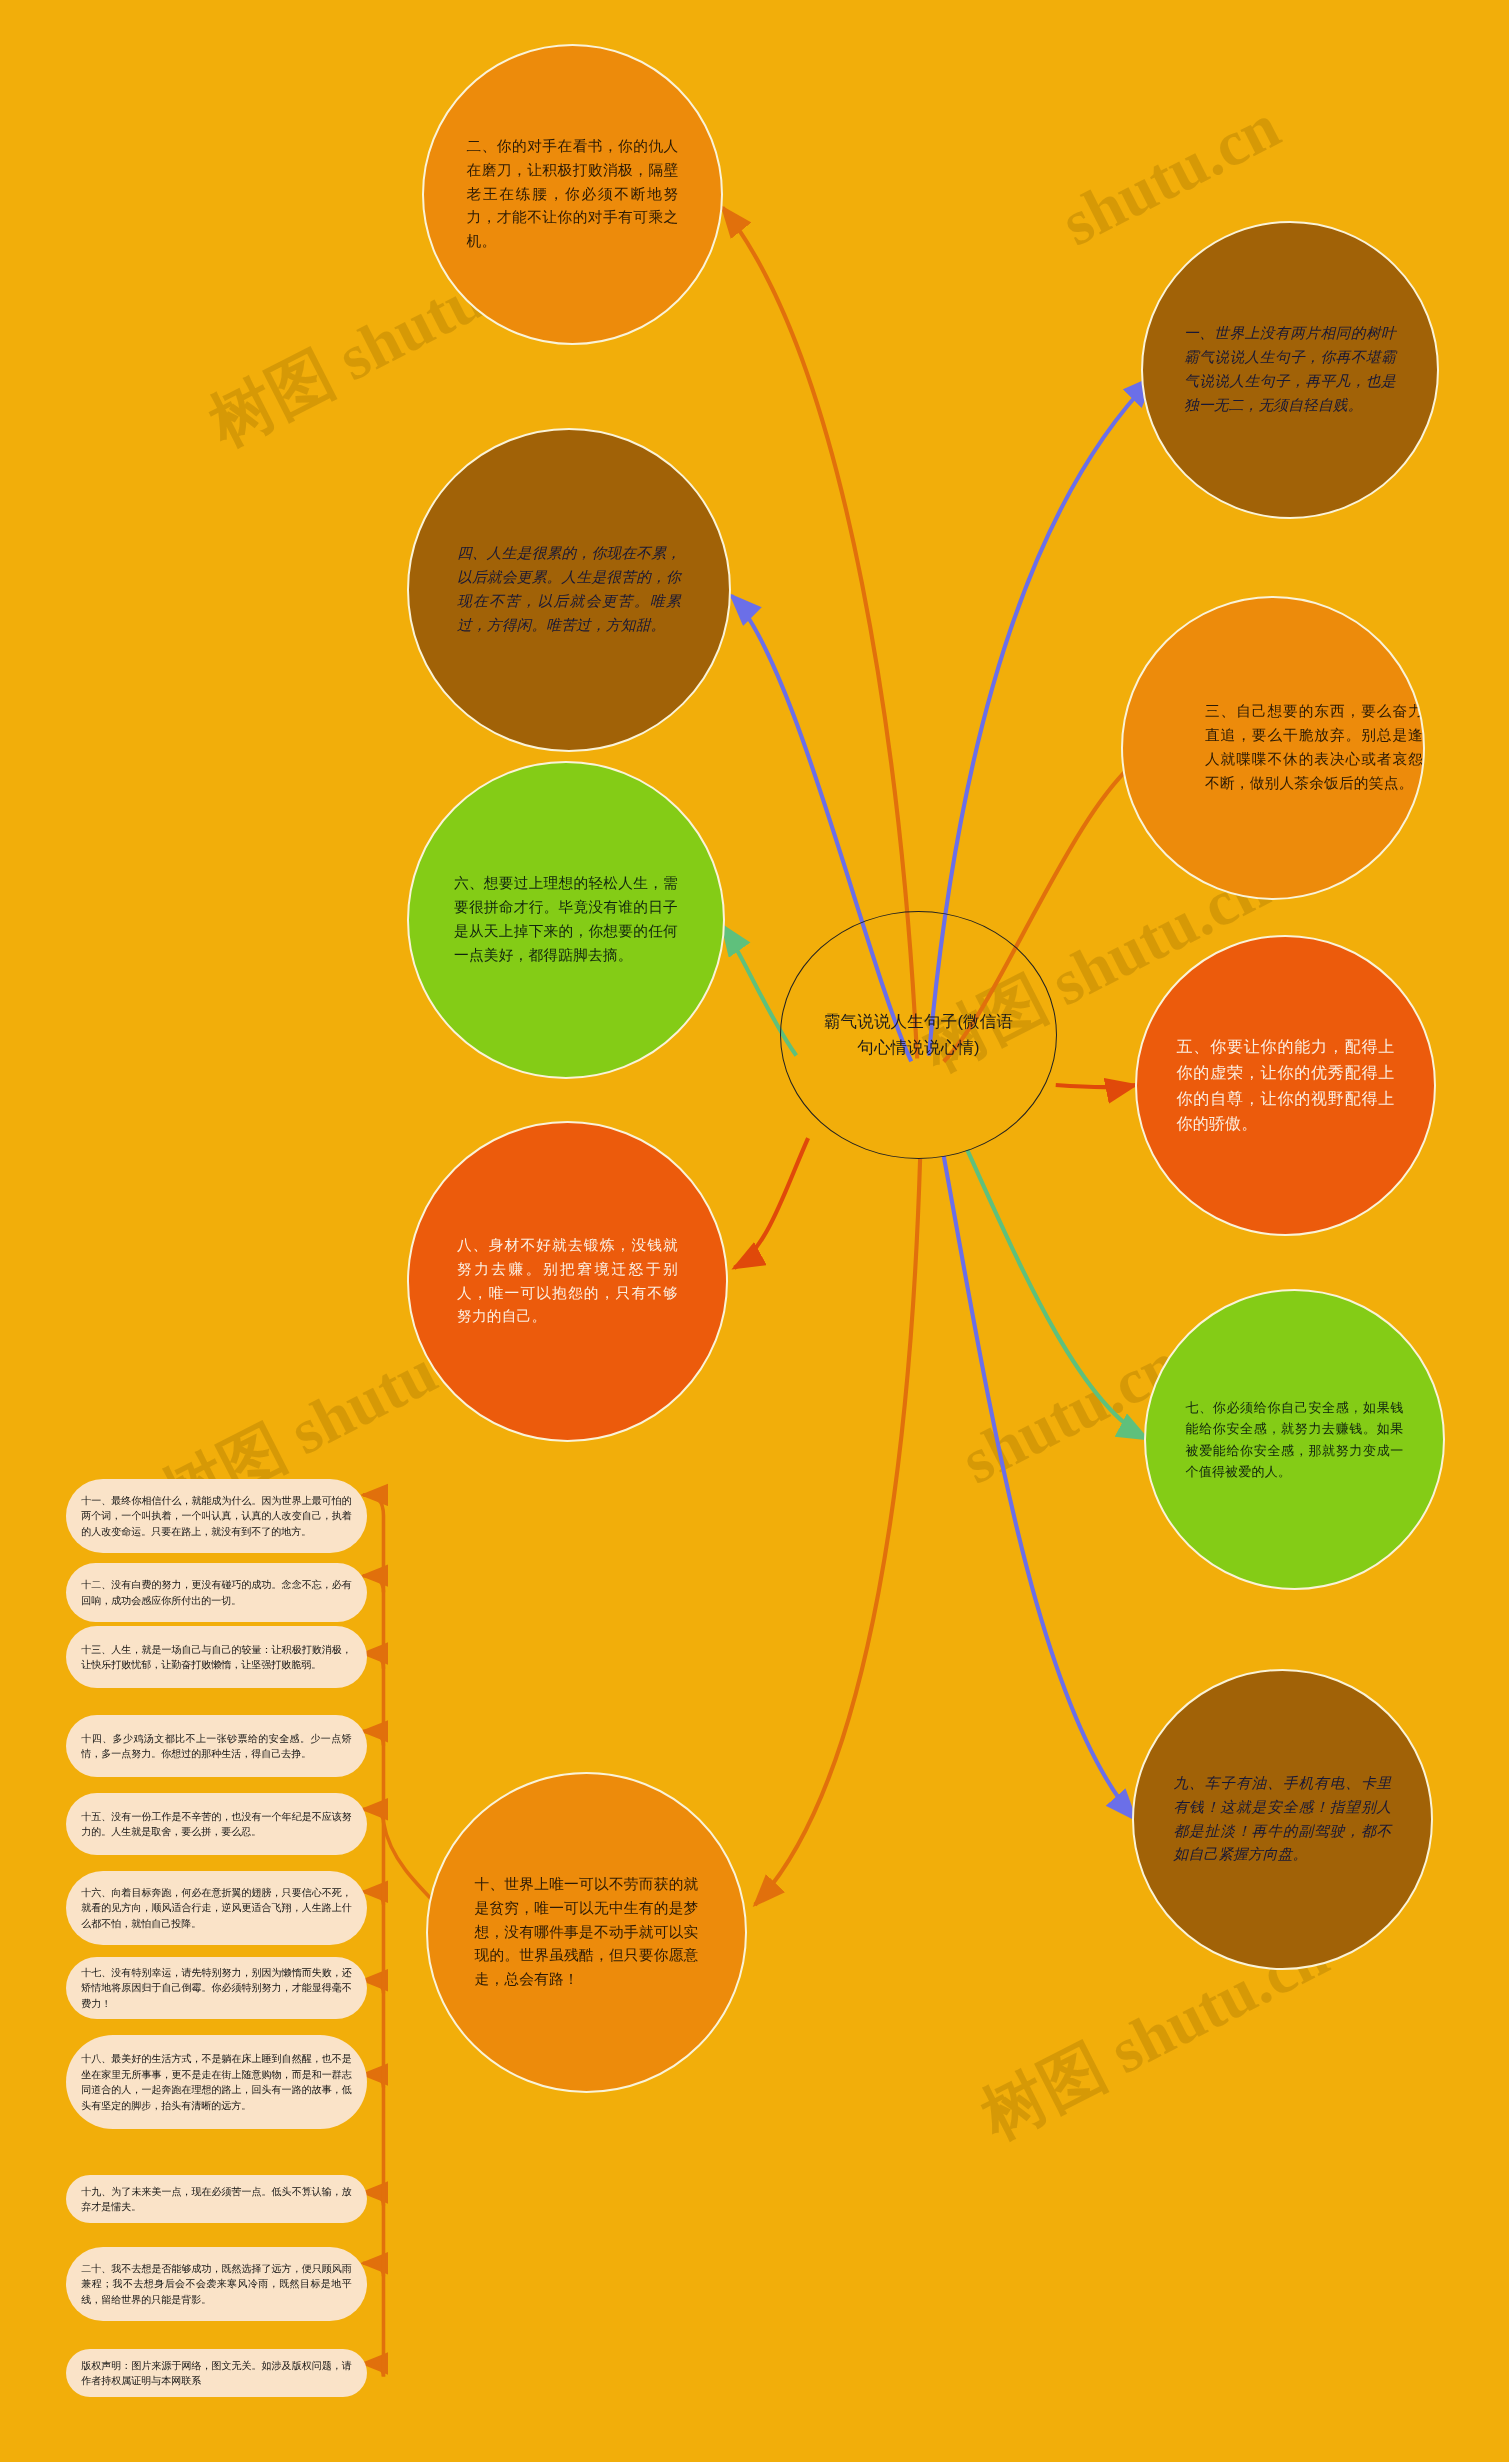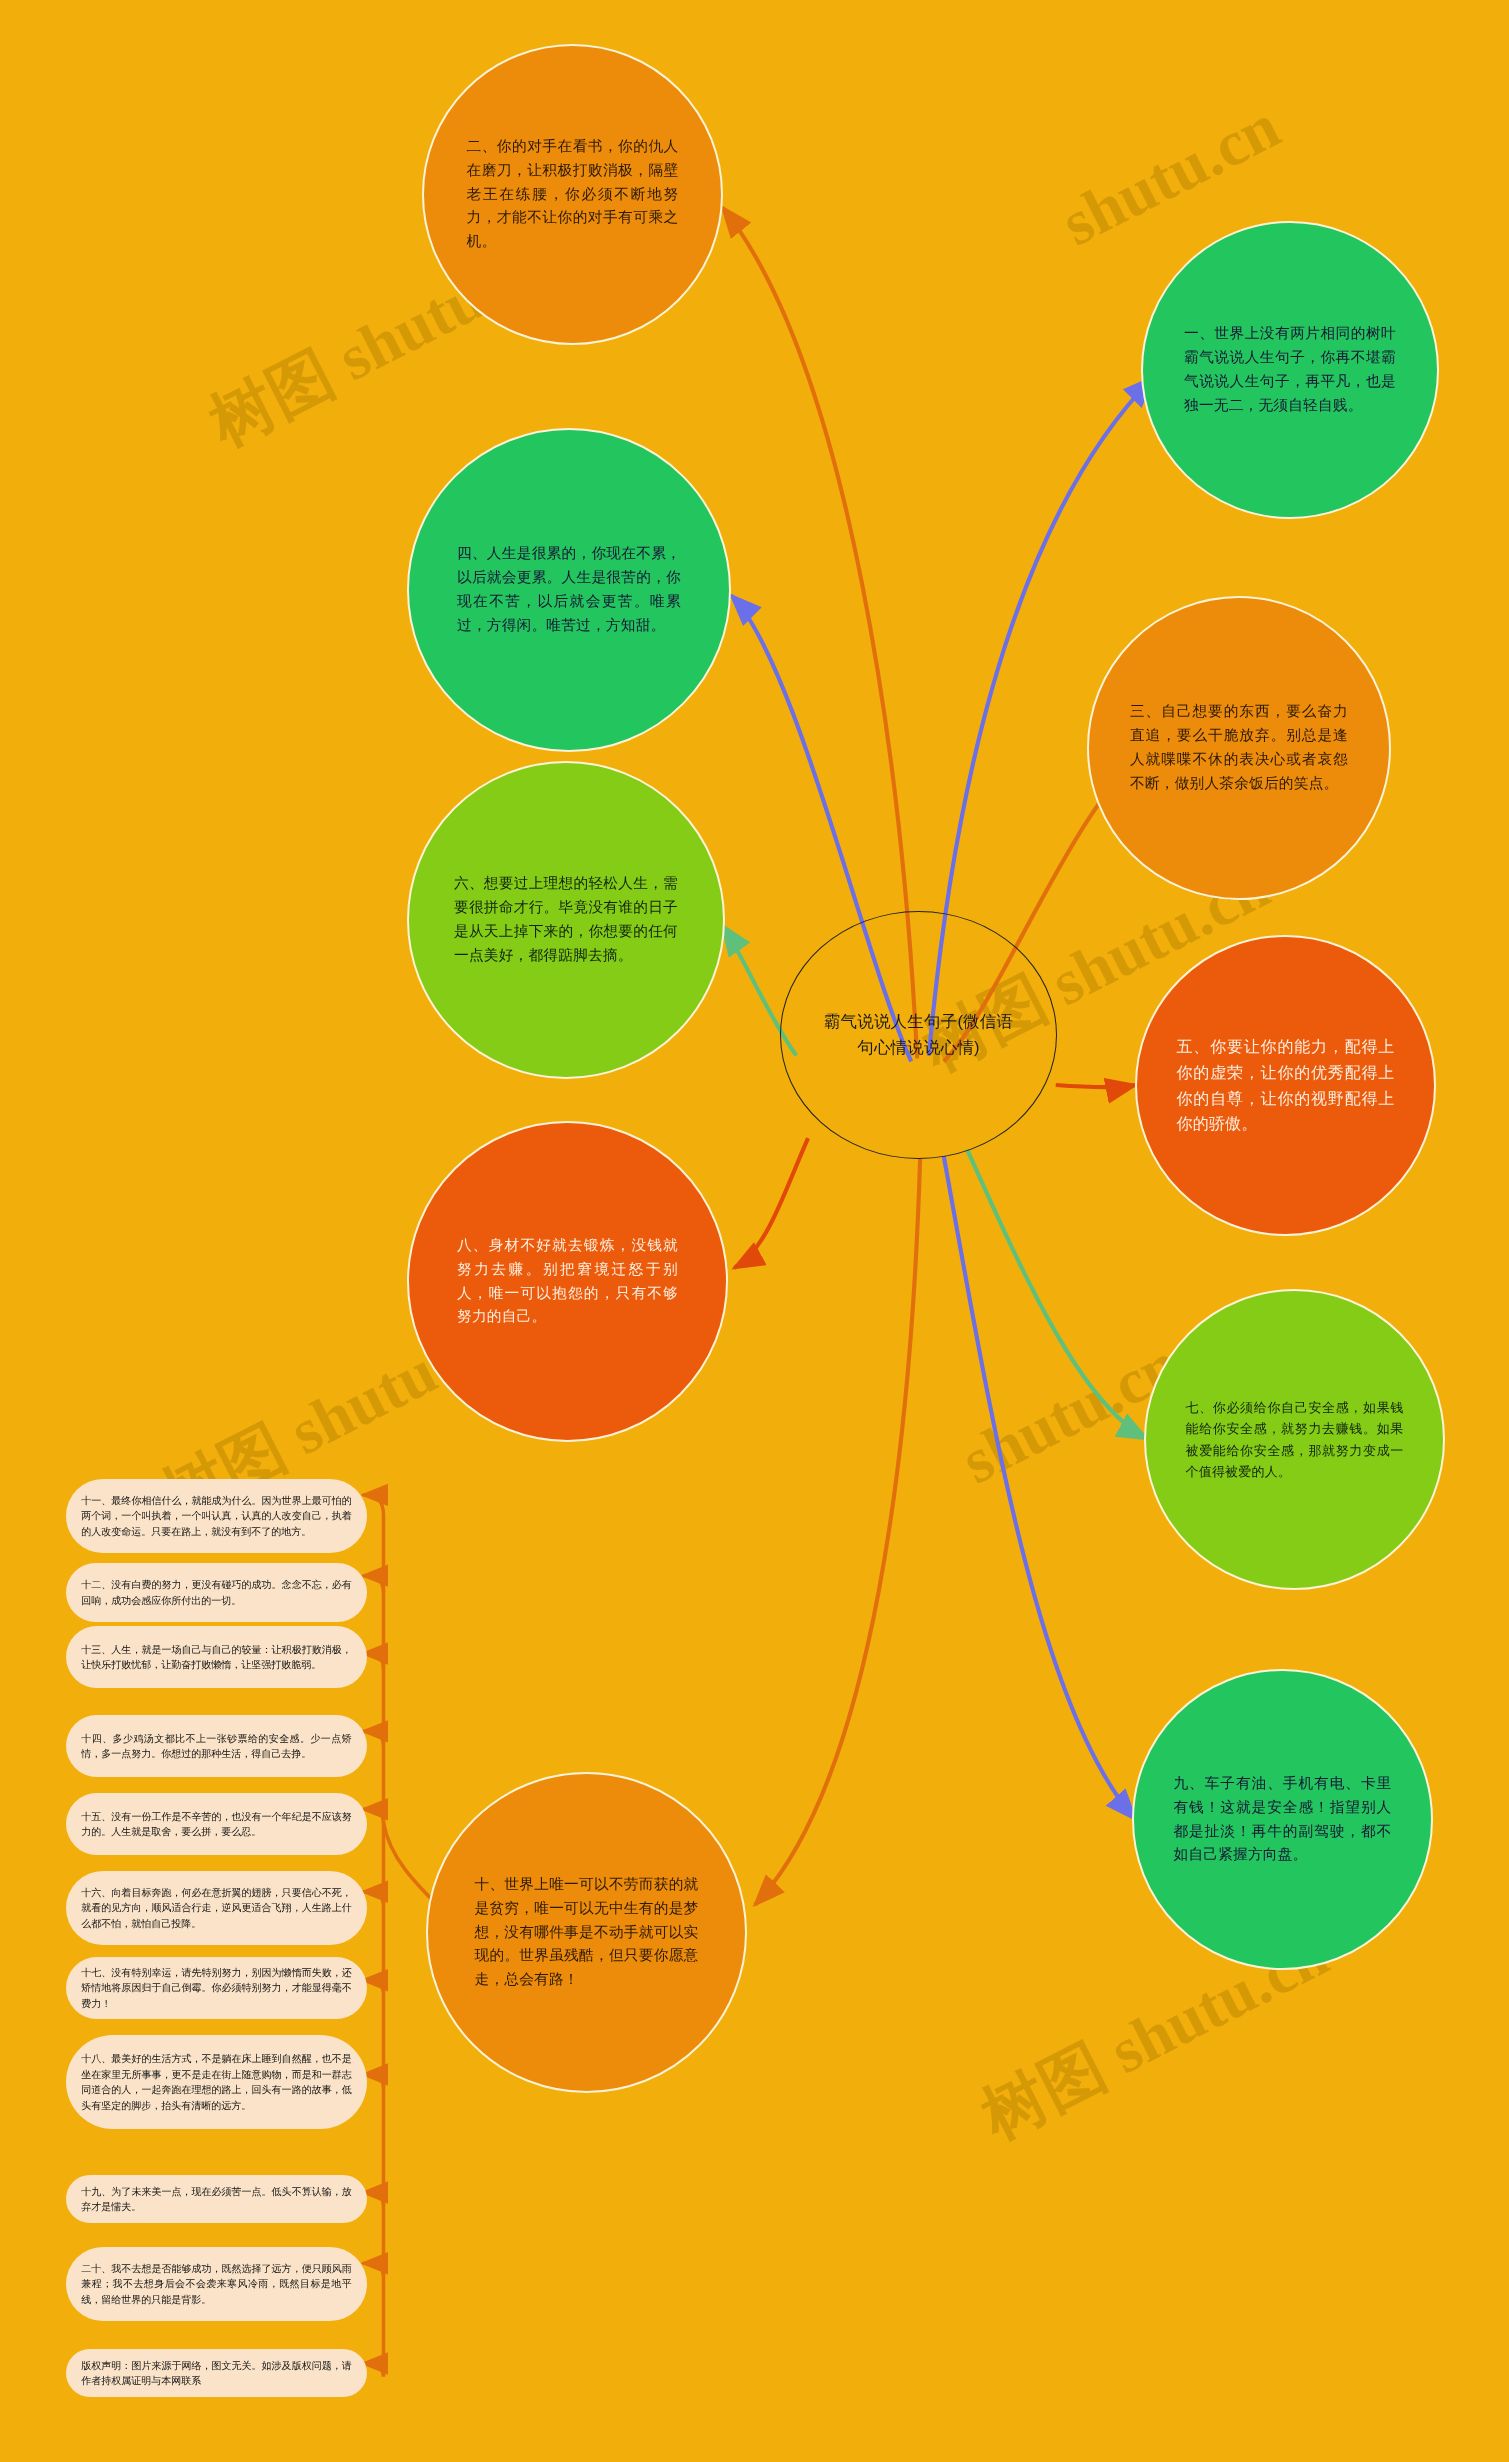--- a/index.html
+++ b/index.html
@@ -40,21 +40,21 @@
     overflow:hidden;
   }
   .node .txt{
     display:block;
     text-align:justify;
     text-justify:inter-ideograph;
     line-height:1.62;
     letter-spacing:0.2px;
     word-break:break-all;
   }
-  .c-purple{background:#22c55e;color:#171736;}
+  .c-purple{background:#a16207;color:#171736;font-style:italic;}
   .c-orange{background:#ED8B0B;color:#2B1A05;}
   .c-deeporange{background:#EC5B0C;color:#FBEFE2;}
   .c-green{background:#84cc16;color:#10240F;}
   .c-center{
     background:transparent;
     border:1.2px solid #222;
     color:#1a1a1a;
     text-align:center;
   }
   .c-center .txt{text-align:center;line-height:1.55;}
@@ -147,21 +147,21 @@
   </div>
 
   <div class="node c-purple" style="left:1141px;top:221px;width:298px;height:298px;">
     <span class="txt" style="font-size:14.7px;width:212px;">一、世界上没有两片相同的树叶霸气说说人生句子，你再不堪霸气说说人生句子，再平凡，也是独一无二，无须自轻自贱。</span>
   </div>
 
   <div class="node c-orange" style="left:422px;top:44px;width:301px;height:301px;">
     <span class="txt" style="font-size:14.7px;width:212px;">二、你的对手在看书，你的仇人在磨刀，让积极打败消极，隔壁老王在练腰，你必须不断地努力，才能不让你的对手有可乘之机。</span>
   </div>
 
-  <div class="node c-orange" style="left:1087px;top:596px;width:304px;height:304px;">
+  <div class="node c-orange" style="left:1121px;top:596px;width:304px;height:304px;justify-content:flex-end;">
     <span class="txt" style="font-size:14.7px;width:218px;">三、自己想要的东西，要么奋力直追，要么干脆放弃。别总是逢人就喋喋不休的表决心或者哀怨不断，做别人茶余饭后的笑点。</span>
   </div>
 
   <div class="node c-purple" style="left:407px;top:428px;width:324px;height:324px;">
     <span class="txt" style="font-size:14.7px;width:224px;">四、人生是很累的，你现在不累，以后就会更累。人生是很苦的，你现在不苦，以后就会更苦。唯累过，方得闲。唯苦过，方知甜。</span>
   </div>
 
   <div class="node c-deeporange" style="left:1135px;top:935px;width:301px;height:301px;">
     <span class="txt" style="font-size:16px;width:218px;">五、你要让你的能力，配得上你的虚荣，让你的优秀配得上你的自尊，让你的视野配得上你的骄傲。</span>
   </div>

